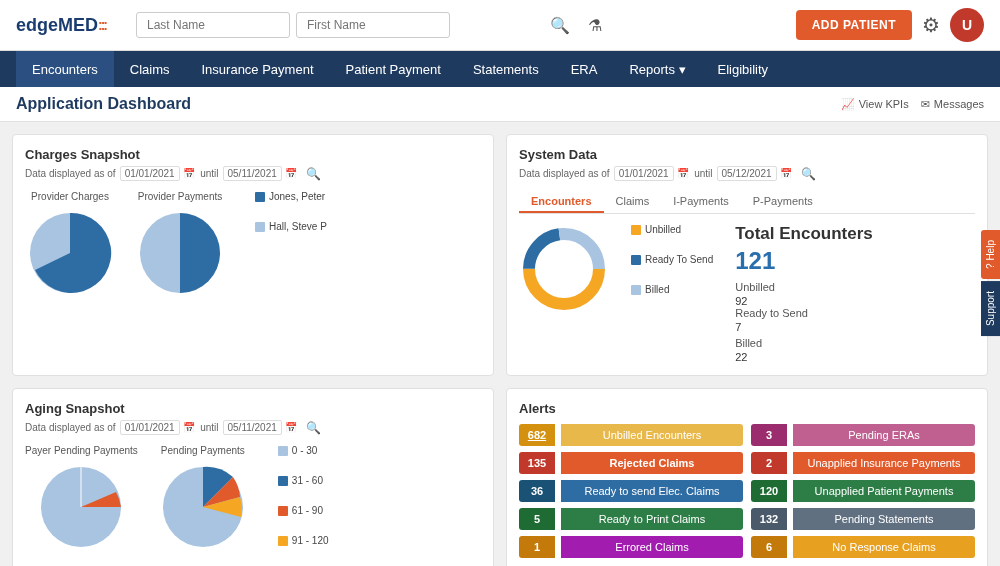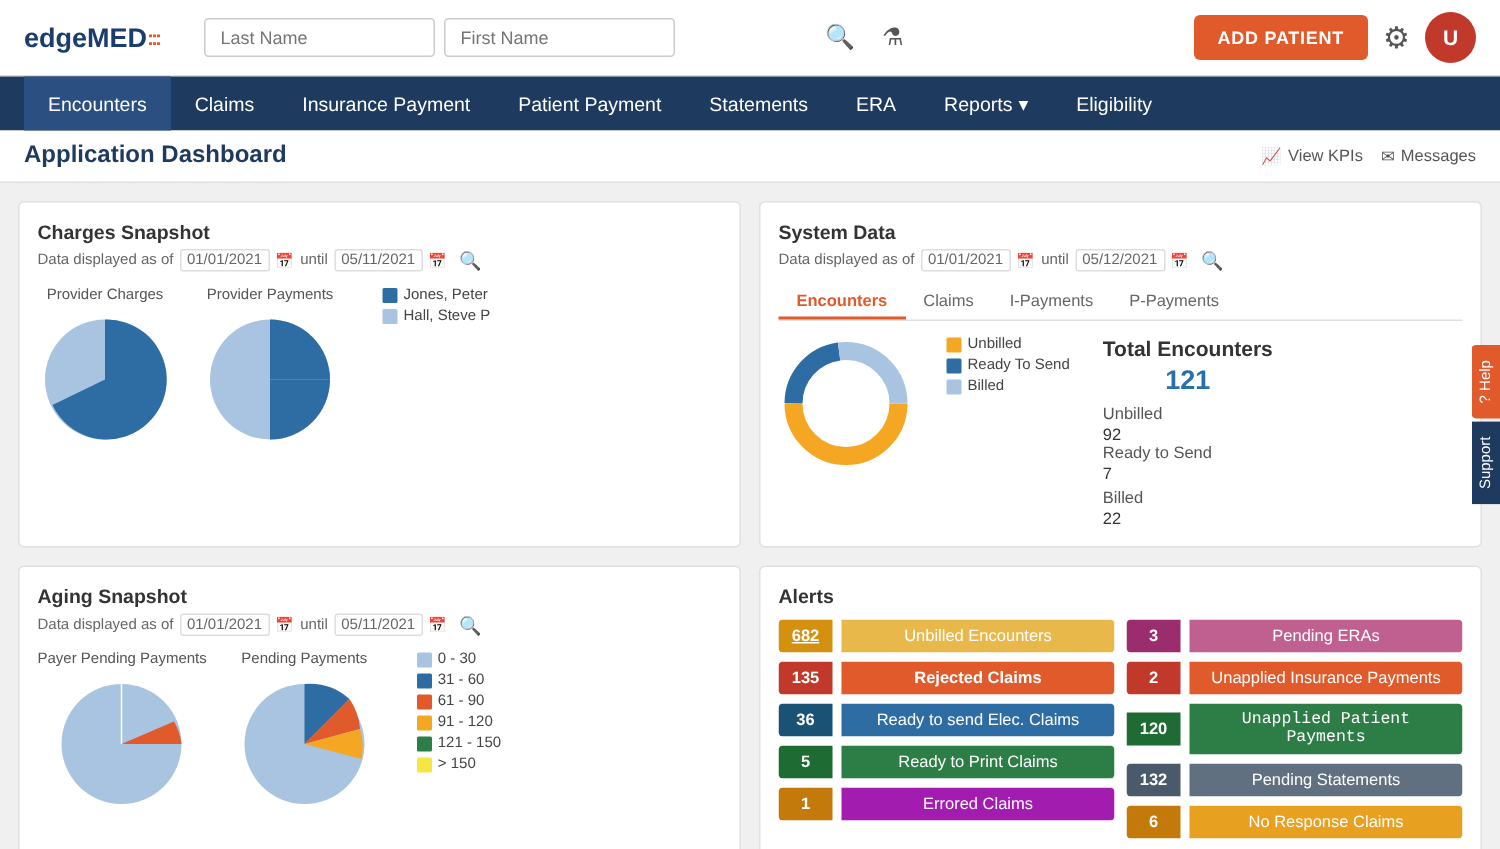--- a/index.html
+++ b/index.html
@@ -188,21 +188,21 @@
       font-size: 10px;
       color: #555;
       margin-bottom: 6px;
     }
 
     
     .legend {
       margin-left: 10px;
       display: flex;
       flex-direction: column;
-      gap: 3px;
+      gap: 19px;
       text-align: center;
     }
     .legend-item {
       display: flex;
       align-items: center;
       gap: 4px;
       font-size: 10px;
       color: #444;
     }
     .legend-dot {
@@ -433,22 +433,22 @@
         <div class="legend-item">
           <div class="legend-dot" style="background:#2e6da4"></div>
           <span>Ready To Send</span>
         </div>
         <div class="legend-item">
           <div class="legend-dot" style="background:#a8c4e0"></div>
           <span>Billed</span>
         </div>
       </div>
       <div style="margin-left:10px;">
-        <div style="font-size:14px; font-weight:bold; color:#333; margin-bottom:3px;text-align:center;">Total Encounters</div>
-        <div style="font-size:18px; font-weight:bold; color:#2a6fad; margin-bottom:6px;text-align:center;">121</div>
+        <div style="font-size:17px; font-weight:bold; color:#333; margin-bottom:3px;text-align:center;">Total Encounters</div>
+        <div style="font-size:24px; font-weight:bold; color:#2a6fad; margin-bottom:6px;">121</div>
         <div style="font-size:11px; color:#555; margin-bottom:2px;">Unbilled</div>
         <div style="font-size:11px; color:#333; margin-bottom:0;">92</div>
         <div style="font-size:11px; color:#555; margin-bottom:2px;">Ready to Send</div>
         <div style="font-size:11px; color:#333; margin-bottom:4px;">7</div>
         <div style="font-size:11px; color:#555; margin-bottom:2px;">Billed</div>
         <div style="font-size:11px; color:#333;">22</div>
       </div>
     </div>
   </div>
 
@@ -543,21 +543,21 @@
         <div class="alert-row">
           <div class="alert-count" style="background:#9b2c6e;">3</div>
           <div class="alert-label" style="background:#c06090;">Pending ERAs</div>
         </div>
         <div class="alert-row">
           <div class="alert-count" style="background:#c0392b;">2</div>
           <div class="alert-label" style="background:#e05a2b;">Unapplied Insurance Payments</div>
         </div>
         <div class="alert-row">
           <div class="alert-count" style="background:#1e6b33;">120</div>
-          <div class="alert-label" style="background:#2d7d46;font-family:Liberation Mono, monospace;">Unapplied Patient Payments</div>
+          <div class="alert-label" style="background:#2d7d46;">Unapplied Patient Payments</div>
         </div>
         <div class="alert-row">
           <div class="alert-count" style="background:#4a5a6a;">132</div>
           <div class="alert-label" style="background:#607080;">Pending Statements</div>
         </div>
         <div class="alert-row">
           <div class="alert-count" style="background:#c47a0a;">6</div>
           <div class="alert-label" style="background:#e8a020;">No Response Claims</div>
         </div>
       </div>

